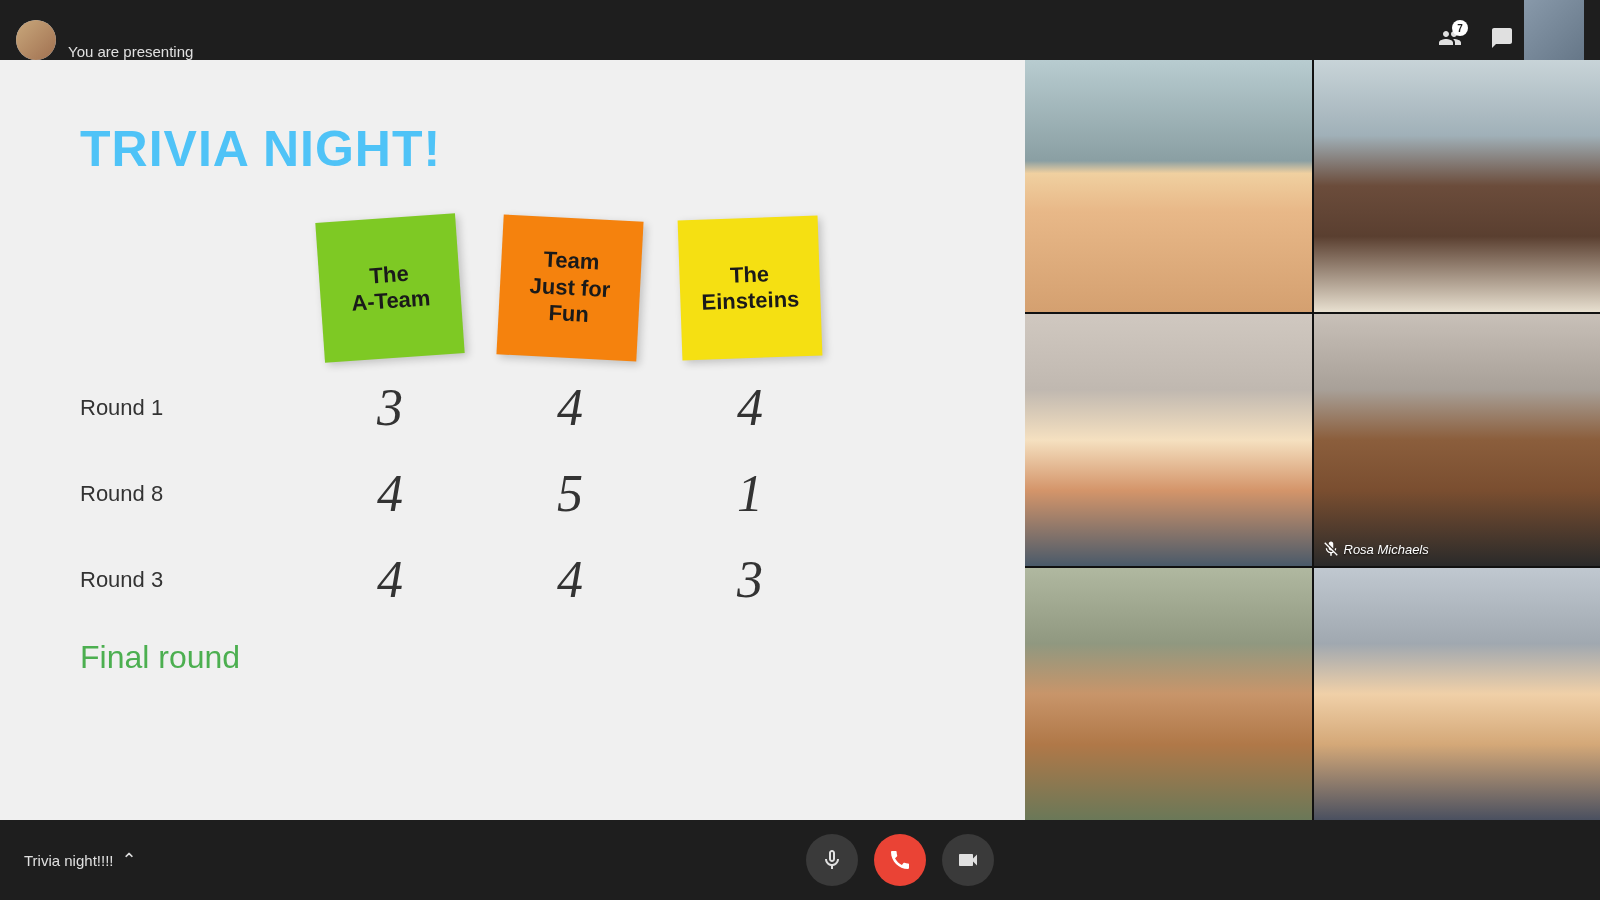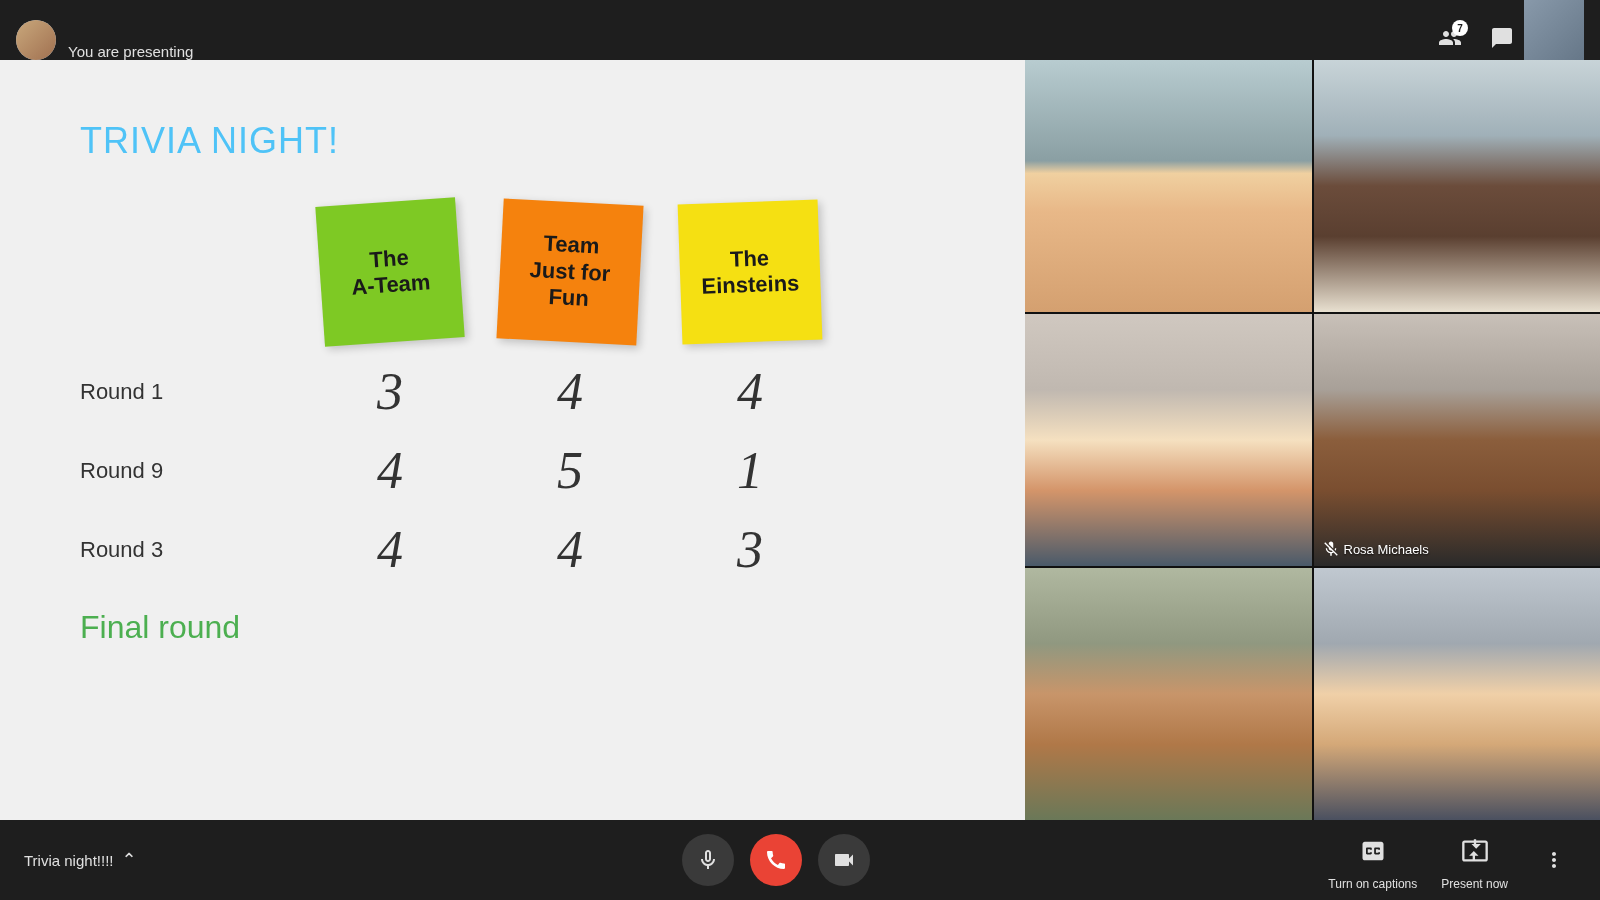--- a/index.html
+++ b/index.html
@@ -83,22 +83,22 @@
       flex: 0 0 1025px;
       background: #f0f0f0;
       position: relative;
       overflow: hidden;
     }
     #slide-content {
       padding: 60px 80px;
       height: 100%;
     }
     #slide-title {
-      font-size: 36px;
-      font-weight: 400;
+      font-size: 50px;
+      font-weight: 700;
       color: #4fc3f7;
       letter-spacing: 1px;
       margin-bottom: 40px;
     }
 
     
     #score-table {
       display: flex;
       flex-direction: column;
       width: 100%;
@@ -125,21 +125,21 @@
       padding: 10px;
       line-height: 1.2;
     }
     .sticky-green { background: #7ec924; transform: rotate(-4deg); }
     .sticky-orange { background: #f5820d; transform: rotate(3deg); }
     .sticky-yellow { background: #f5e012; transform: rotate(-2deg); }
 
     #score-rows {
       display: flex;
       flex-direction: column;
-      gap: 20px;
+      gap: 27px;
     }
     .score-row {
       display: flex;
       align-items: center;
     }
     .round-label {
       width: 220px;
       font-size: 22px;
       color: #333;
       font-weight: 400;
@@ -171,20 +171,21 @@
       background: #111;
       display: grid;
       grid-template-columns: 1fr 1fr;
       grid-template-rows: 1fr 1fr 1fr;
       gap: 2px;
     }
     .video-tile {
       background: #0c4a6e;
       position: relative;
       overflow: hidden;
+      font-style: italic;
     }
     .video-face {
       width: 100%; height: 100%;
     }
     
     .face-1 { background: linear-gradient(180deg, #b8ccd0 0%, #8a9fa3 40%, #f0d0a0 45%, #e8b888 60%, #d4a070 100%); }
     
     .face-2 { background: linear-gradient(180deg, #c8d4d8 0%, #a0b0b8 30%, #6b4c3b 50%, #5a3f30 70%, #e8e0d0 100%); }
     
     .face-3 { background: linear-gradient(180deg, #d0c8c0 0%, #c0b8b0 30%, #f5e0c0 50%, #d4956a 70%, #4a5a6a 100%); }
@@ -332,21 +333,21 @@
           <div class="score-row">
             <div class="round-label">Round 1</div>
             <div class="score-values">
               <div class="score-cell handwritten">3</div>
               <div class="score-cell handwritten">4</div>
               <div class="score-cell handwritten">4</div>
             </div>
           </div>
 
           <div class="score-row">
-            <div class="round-label">Round 9</div>
+            <div class="round-label">Round 8</div>
             <div class="score-values">
               <div class="score-cell handwritten">4</div>
               <div class="score-cell handwritten">5</div>
               <div class="score-cell handwritten">1</div>
             </div>
           </div>
 
           <div class="score-row">
             <div class="round-label">Round 3</div>
             <div class="score-values">
@@ -408,36 +409,13 @@
           <path d="M20.01 15.38c-1.23 0-2.42-.2-3.53-.56-.35-.12-.74-.03-1.01.24l-1.57 1.97c-2.83-1.35-5.48-3.9-6.89-6.83l1.95-1.66c.27-.28.35-.67.24-1.02-.37-1.11-.56-2.3-.56-3.53 0-.54-.45-.99-.99-.99H4.19C3.65 3 3 3.24 3 3.99 3 13.28 10.73 21 20.01 21c.71 0 .99-.63.99-1.18v-3.45c0-.54-.45-.99-.99-.99z"></path>
         </svg>
     </button>
     <button class="control-btn control-btn-normal">
       <svg viewBox="0 0 24 24" fill="#e0e0e0">
           <path d="M17 10.5V7c0-.55-.45-1-1-1H4c-.55 0-1 .45-1 1v10c0 .55.45 1 1 1h12c.55 0 1-.45 1-1v-3.5l4 4v-11l-4 4z"></path>
         </svg>
     </button>
   </div>
 
-  <div id="right-controls">
-    <div class="right-btn">
-      <div class="right-btn-icon">
-        <svg viewBox="0 0 24 24">
-            <path d="M19 4H5c-1.11 0-2 .9-2 2v12c0 1.1.89 2 2 2h14c1.1 0 2-.9 2-2V6c0-1.1-.9-2-2-2zm-8 7H9.5v-.5h-2v3h2V13H11v1c0 .55-.45 1-1 1H7c-.55 0-1-.45-1-1v-4c0-.55.45-1 1-1h3c.55 0 1 .45 1 1v1zm7 0h-1.5v-.5h-2v3h2V13H18v1c0 .55-.45 1-1 1h-3c-.55 0-1-.45-1-1v-4c0-.55.45-1 1-1h3c.55 0 1 .45 1 1v1z"></path>
-          </svg>
-      </div>
-      <span class="right-btn-label">Turn on captions</span>
-    </div>
-    <div class="right-btn">
-      <div class="right-btn-icon">
-        <svg viewBox="0 0 24 24">
-            <path d="M21 3H3c-1.1 0-2 .9-2 2v14c0 1.1.9 2 2 2h18c1.1 0 2-.9 2-2V5c0-1.1-.9-2-2-2zm0 16H3V5h18v14zm-10-7l-4 4h3v4h2v-4h3l-4-4zm4-6h-2V2h-2v4H9l4 4 4-4z"></path>
-          </svg>
-      </div>
-      <span class="right-btn-label">Present now</span>
-    </div>
-    <div class="more-btn">
-      <svg viewBox="0 0 24 24">
-          <path d="M12 8c1.1 0 2-.9 2-2s-.9-2-2-2-2 .9-2 2 .9 2 2 2zm0 2c-1.1 0-2 .9-2 2s.9 2 2 2 2-.9 2-2-.9-2-2-2zm0 6c-1.1 0-2 .9-2 2s.9 2 2 2 2-.9 2-2-.9-2-2-2z"></path>
-        </svg>
-    </div>
-  </div>
 </div>
 
 </body></html>

